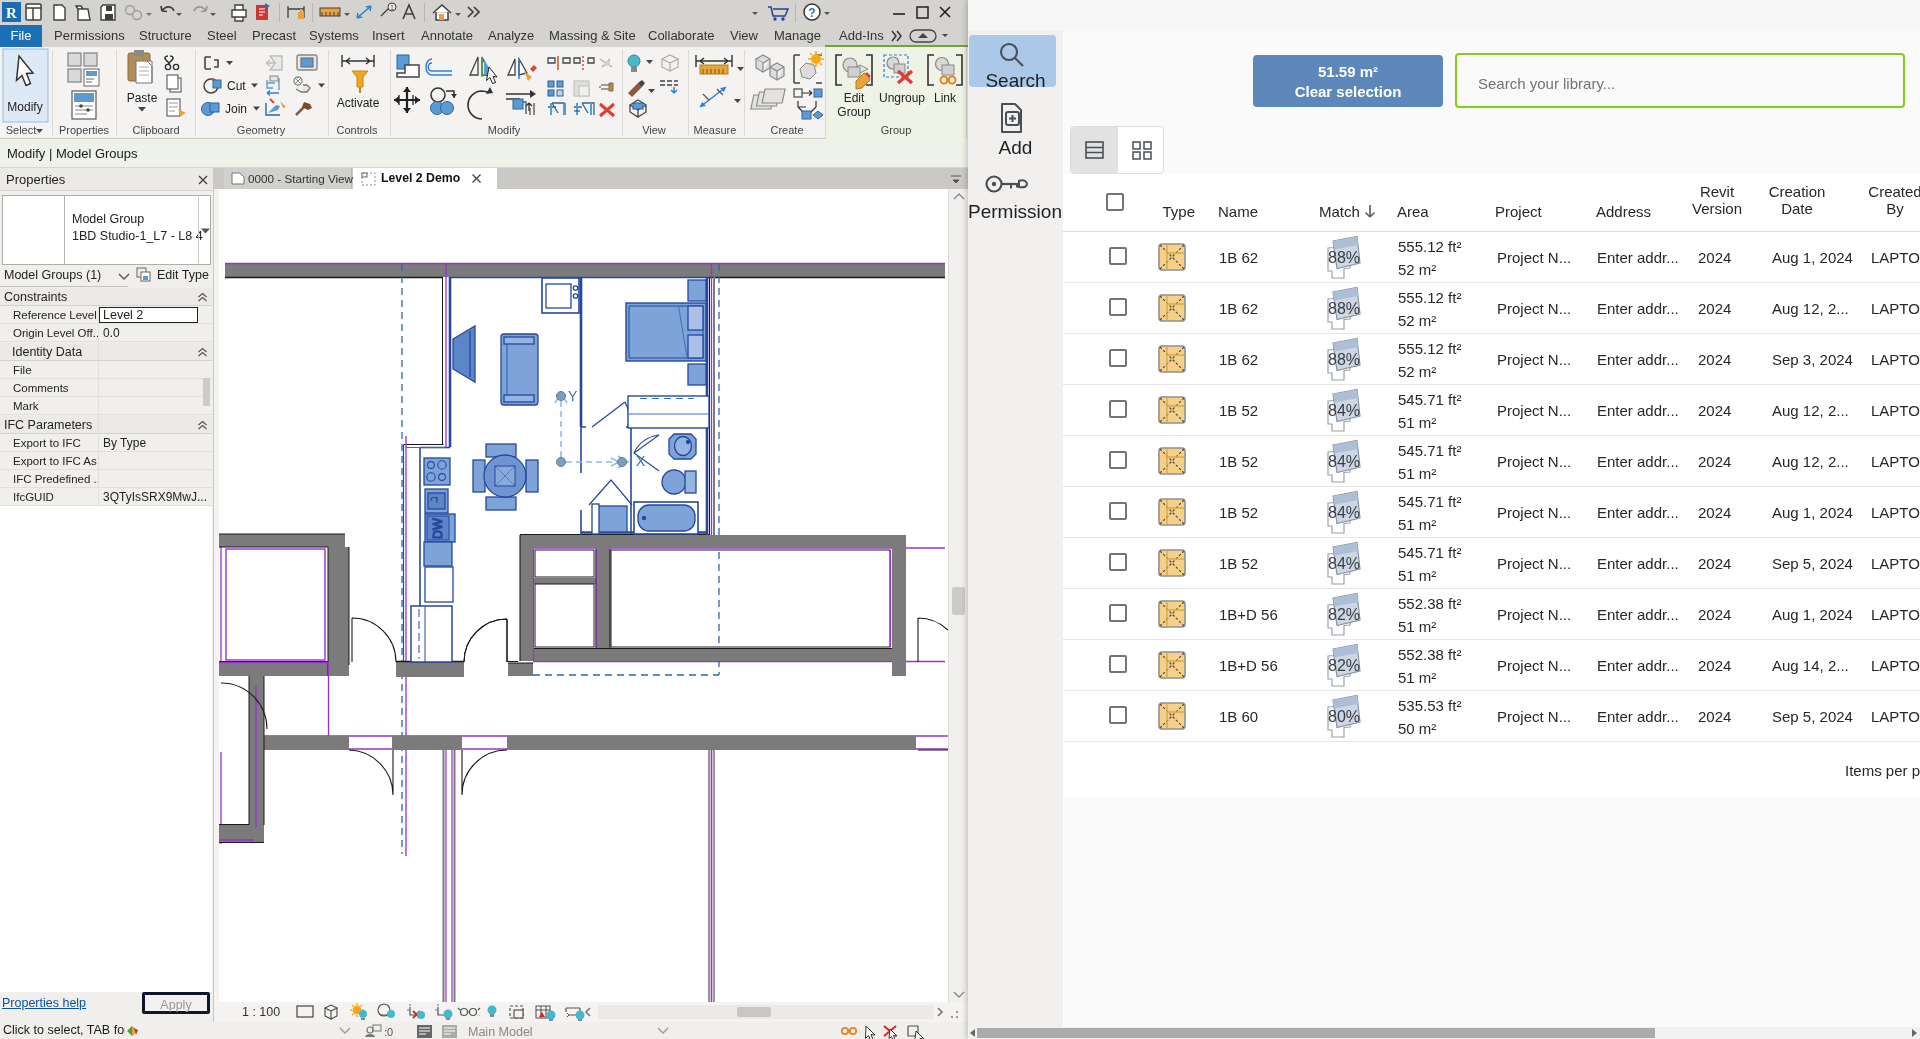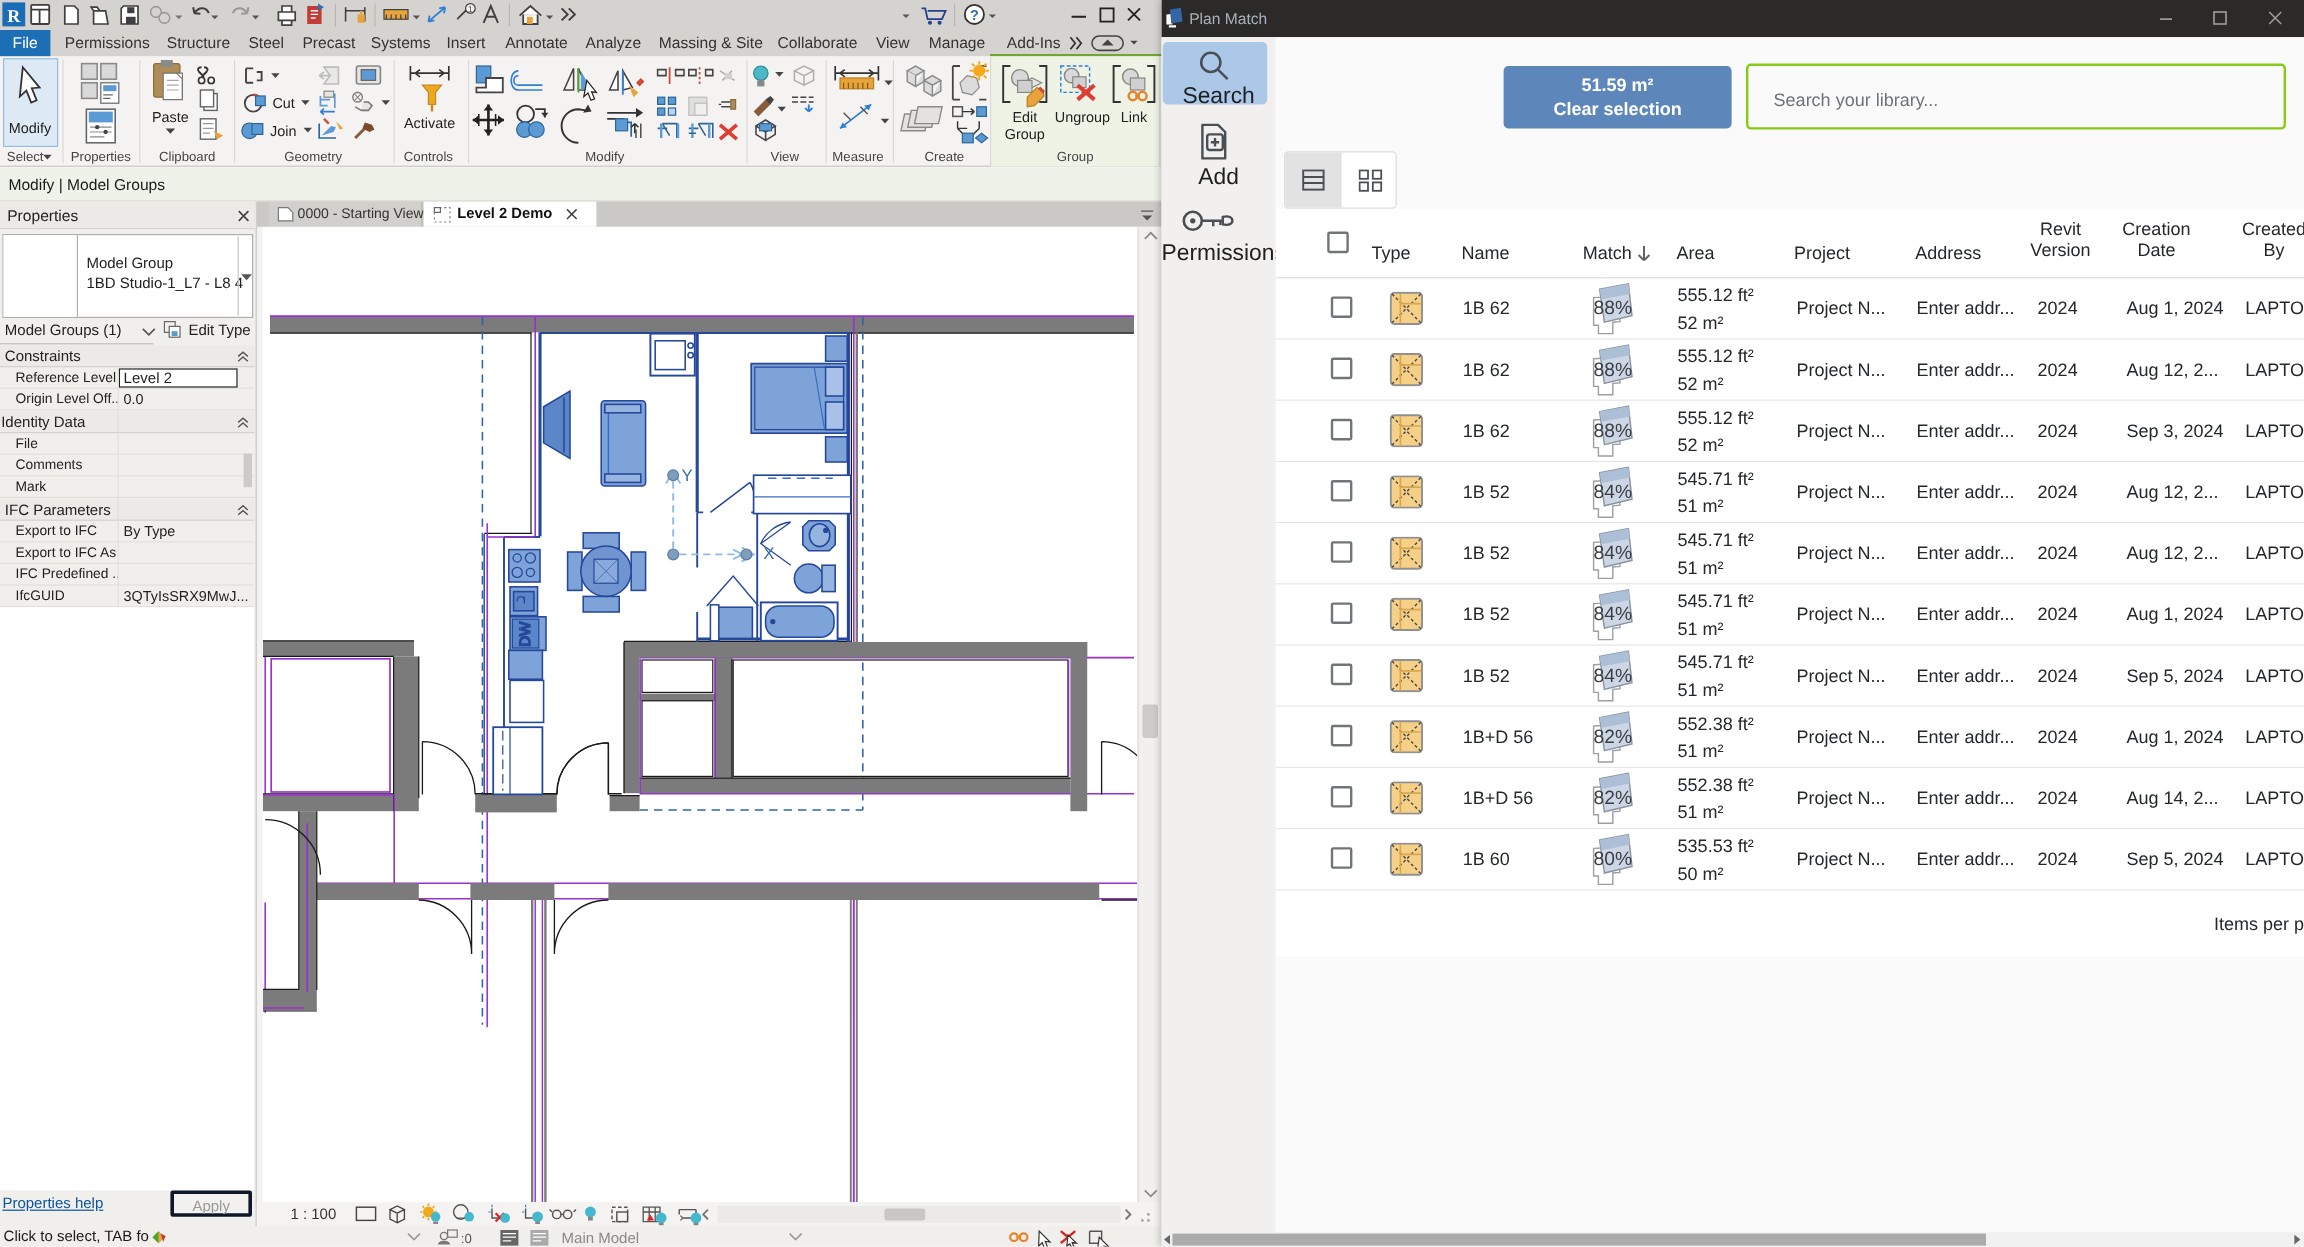--- a/index.html
+++ b/index.html
@@ -373,21 +373,21 @@
             <path d="M1.5 5l4-3.5L9.5 5M1.5 9l4-3.5L9.5 9" stroke="#555" stroke-width="1.2" fill="none"></path>
           </svg></div>
       <div class="prow" style="top:138px">
           <span class="lab">Reference Level</span>
         <div class="abs" style="left:99px;top:1px;width:99px;height:16px;background:#fff;border:1px solid #222;font-size:12.5px;line-height:15px;padding-left:3px">Level 2</div>
       </div>
       <div class="prow" style="top:156px">
           <span class="lab">Origin Level Off...</span>
           <span class="val">0.0</span>
         </div>
-      <div class="psec" style="top:175px"><span style="margin-left:1px">Identity Data</span><svg class="abs" style="left:197px;top:4px" width="11" height="11">
+      <div class="psec" style="top:175px"><span style="margin-left:12px">Identity Data</span><svg class="abs" style="left:197px;top:4px" width="11" height="11">
             <path d="M1.5 5l4-3.5L9.5 5M1.5 9l4-3.5L9.5 9" stroke="#555" stroke-width="1.2" fill="none"></path>
           </svg></div>
       <div class="prow" style="top:193px">
           <span class="lab">File</span>
         </div>
       <div class="prow" style="top:211px">
           <span class="lab">Comments</span>
         </div>
       <div class="prow" style="top:229px">
           <span class="lab">Mark</span>
@@ -699,37 +699,20 @@
           </g>
         <path d="M28 3l9 9-4-.5 2 5-2.5 1-2-5-3 3z" fill="#fff" stroke="#333"></path>
         <path d="M46 3l12 10M58 3L46 13" stroke="#d22" stroke-width="2"></path>
           <path d="M52 6l7 7-3.5-.5 1.5 4-2 .5-1.5-3.5-2.5 2z" fill="#fff" stroke="#333"></path>
         <path d="M70 3h10v10M70 3v10h10" stroke="#555" stroke-width="1.2"></path>
           <path d="M78 8l8 8-4-.5 2 4.5-2.5 1-2-4.5-3 3z" fill="#fff" stroke="#333"></path>
       </svg>
     </div>
   </div>
   <div id="pm">
-    <div id="pmtitle">
-      <svg class="abs" style="left:3px;top:6px" width="19" height="19" fill="none">
-        <path d="M1 6l6-.5.5 7H6v2H1z" fill="#fff"></path>
-        <path d="M4 2l9-1.5L14.5 12 5 13.5z" fill="#3465a4"></path>
-        <path d="M3 15h6v2H3z" fill="#fff"></path>
-      </svg>
-      <span style="position:absolute;left:23px;top:8px">Plan Match</span>
-      <svg class="abs" style="left:830px;top:9px" width="14" height="14">
-          <path d="M2 7h10" stroke="#9a9a9a" stroke-width="1.5"></path>
-        </svg>
-      <svg class="abs" style="left:875px;top:8px" width="14" height="14">
-          <rect x="2" y="2" width="10" height="10" stroke="#9a9a9a" stroke-width="1.4" fill="none"></rect>
-        </svg>
-      <svg class="abs" style="left:921px;top:8px" width="14" height="14">
-          <path d="M2 2l10 10M12 2L2 12" stroke="#9a9a9a" stroke-width="1.4"></path>
-        </svg>
-    </div>
     <div id="pmside">
       <div class="abs" style="left:1px;top:4px;width:87px;height:52px;background:#abc8e9;border-radius:4px"></div>
       <svg class="abs" style="left:30px;top:11px" width="28" height="26" fill="none">
           <circle cx="11" cy="10" r="8" stroke="#4a4f54" stroke-width="2.1"></circle>
           <path d="M17 16l8 8" stroke="#4a4f54" stroke-width="2.1"></path>
         </svg>
       <div class="sideitem" style="top:39px">Search</div>
       <svg class="abs" style="left:32px;top:72px" width="28" height="32" fill="none">
         <path d="M2 1h13l6 6v22H2z" stroke="#4a4f54" stroke-width="2" stroke-linejoin="round"></path>
         <rect x="6" y="9" width="13" height="13" rx="2" stroke="#4a4f54" stroke-width="2" fill="#f1f0ef"></rect>
@@ -762,21 +745,21 @@
           </svg>
         <svg class="abs" style="left:61px;top:14px" width="21" height="19" fill="none">
             <rect x="1" y="1" width="7" height="7" stroke="#4a4f54" stroke-width="1.5"></rect>
             <rect x="12" y="1" width="7" height="7" stroke="#4a4f54" stroke-width="1.5"></rect>
             <rect x="1" y="11" width="7" height="7" stroke="#4a4f54" stroke-width="1.5"></rect>
             <rect x="12" y="11" width="7" height="7" stroke="#4a4f54" stroke-width="1.5"></rect>
           </svg>
       </div>
 
       <div class="cb" style="left:43px;top:162px"></div>
-      <div class="hdrtxt" style="left:80px;top:172px;width:72px;text-align:left">Type</div>
+      <div class="hdrtxt" style="left:60px;top:172px;width:72px;text-align:right">Type</div>
       <div class="hdrtxt" style="left:155px;top:172px">Name</div>
       <div class="hdrtxt" style="left:256px;top:172px">Match</div>
       <svg class="abs" style="left:298px;top:172px" width="18" height="17" fill="none">
           <path d="M9 2v12M9 14l-4.5-4.5M9 14l4.5-4.5" stroke="#5f6368" stroke-width="1.7"></path>
         </svg>
       <div class="hdrtxt" style="left:334px;top:172px">Area</div>
       <div class="hdrtxt" style="left:432px;top:172px">Project</div>
       <div class="hdrtxt" style="left:533px;top:172px">Address</div>
       <div class="hdrtxt" style="left:614px;top:152px;width:80px;text-align:center">Revit<br>Version</div>
       <div class="hdrtxt" style="left:694px;top:152px;width:80px;text-align:center">Creation<br>Date</div>

